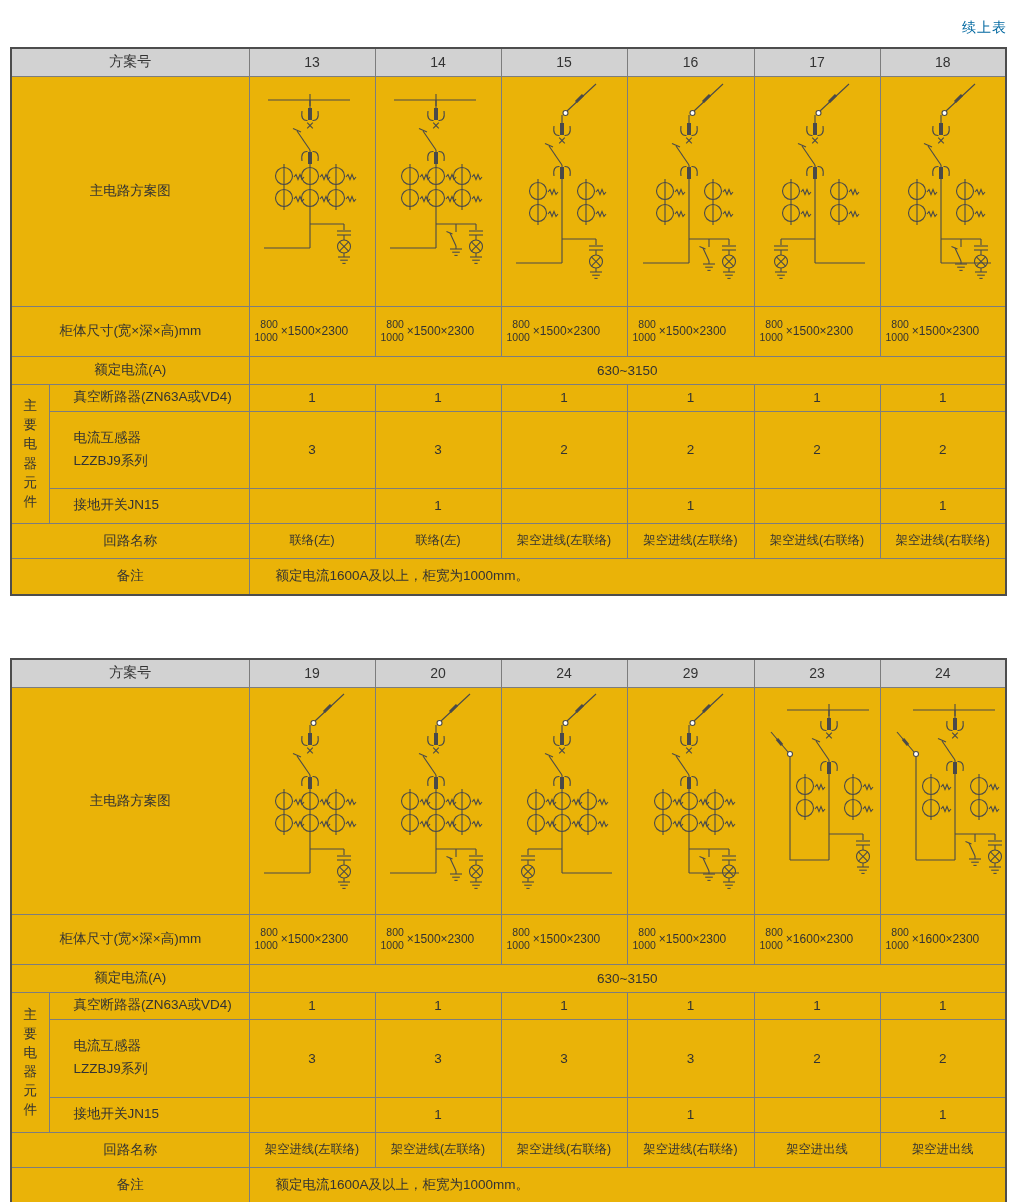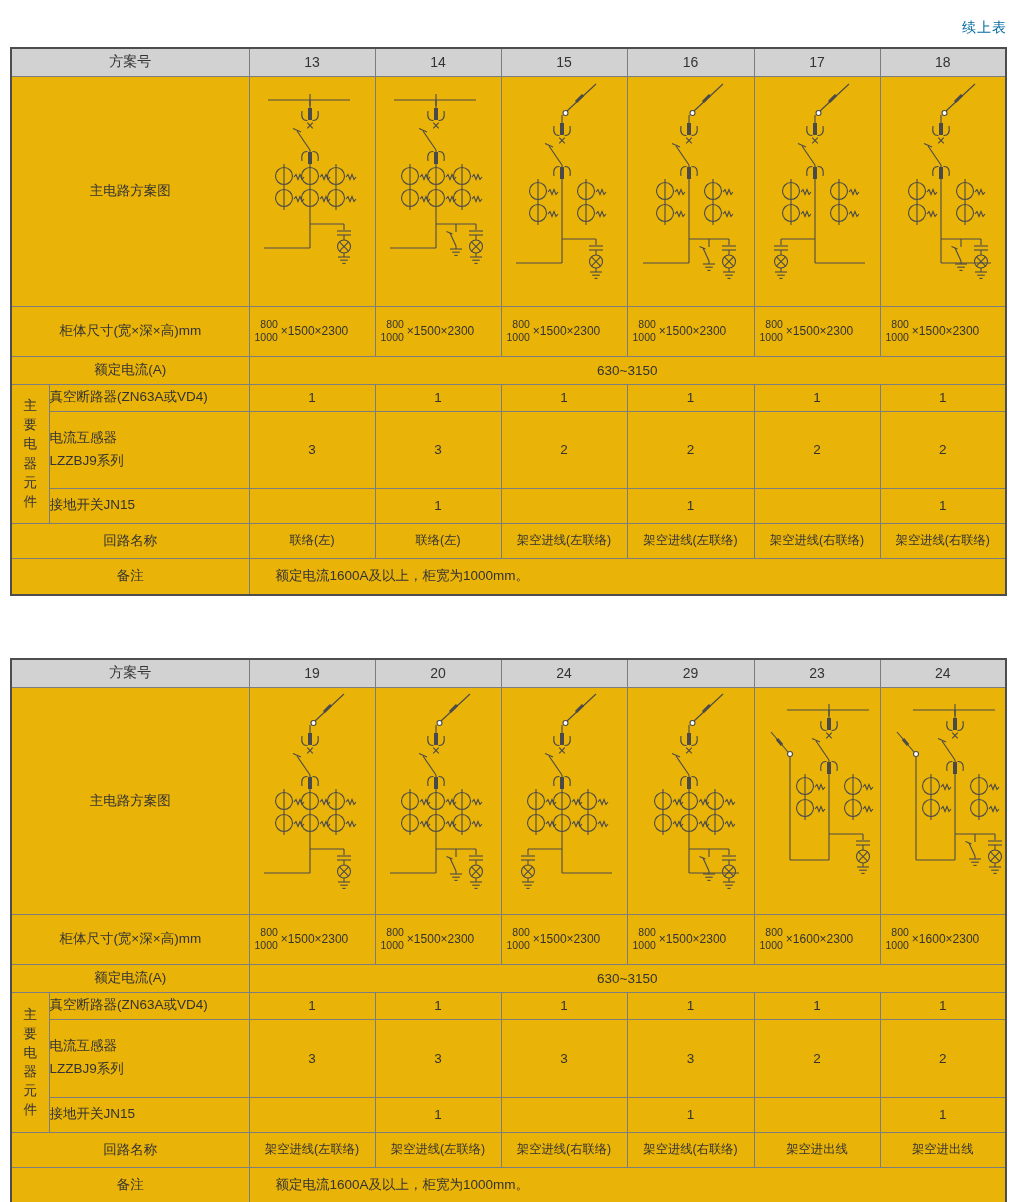--- a/index.html
+++ b/index.html
@@ -10,21 +10,21 @@
             background:#eab308;border:2px solid #4d4d4d;}
   .t1{top:47px;} .t2{top:658px;}
   td{border:1px solid #7d7d7d;font-size:13.5px;color:#333;text-align:center;
      vertical-align:middle;padding:0;overflow:hidden;}
   td.hdr{background:#d2d2d2;font-size:14px;}
   tr.r-hdr{height:28px;} tr.r-diag{height:230px;} tr.r-diag2{height:226px;}
   tr.r-dim{height:50px;} tr.r-cur{height:28px;} tr.r-brk{height:27px;}
   tr.r-ct{height:77px;} tr.r-ct2{height:78px;} tr.r-es{height:35px;margin-top:20px;}
   tr.r-nm{height:35px;} tr.r-rk{height:37px;}
   td.vlab{white-space:pre-line;line-height:1.42;font-size:13.5px;}
-  td.slab{text-align:left;padding-left:0;white-space:pre-line;line-height:1.7;}
+  td.slab{text-align:left;padding-left:24px;white-space:pre-line;line-height:1.7;}
   td.nm{font-size:12.3px;}
   td.rk{text-align:left;padding-left:26px;}
   .dw{display:flex;align-items:center;justify-content:flex-start;padding-left:5px;gap:3px;}
   .fr{display:inline-flex;flex-direction:column;justify-content:center;
       font-size:10.5px;line-height:1.2;text-align:right;}
   .dr{font-size:12px;white-space:nowrap;}
   svg.dg{display:block;margin:0 auto;width:124px;height:226px;}
 </style>
 </head>
 <body>

